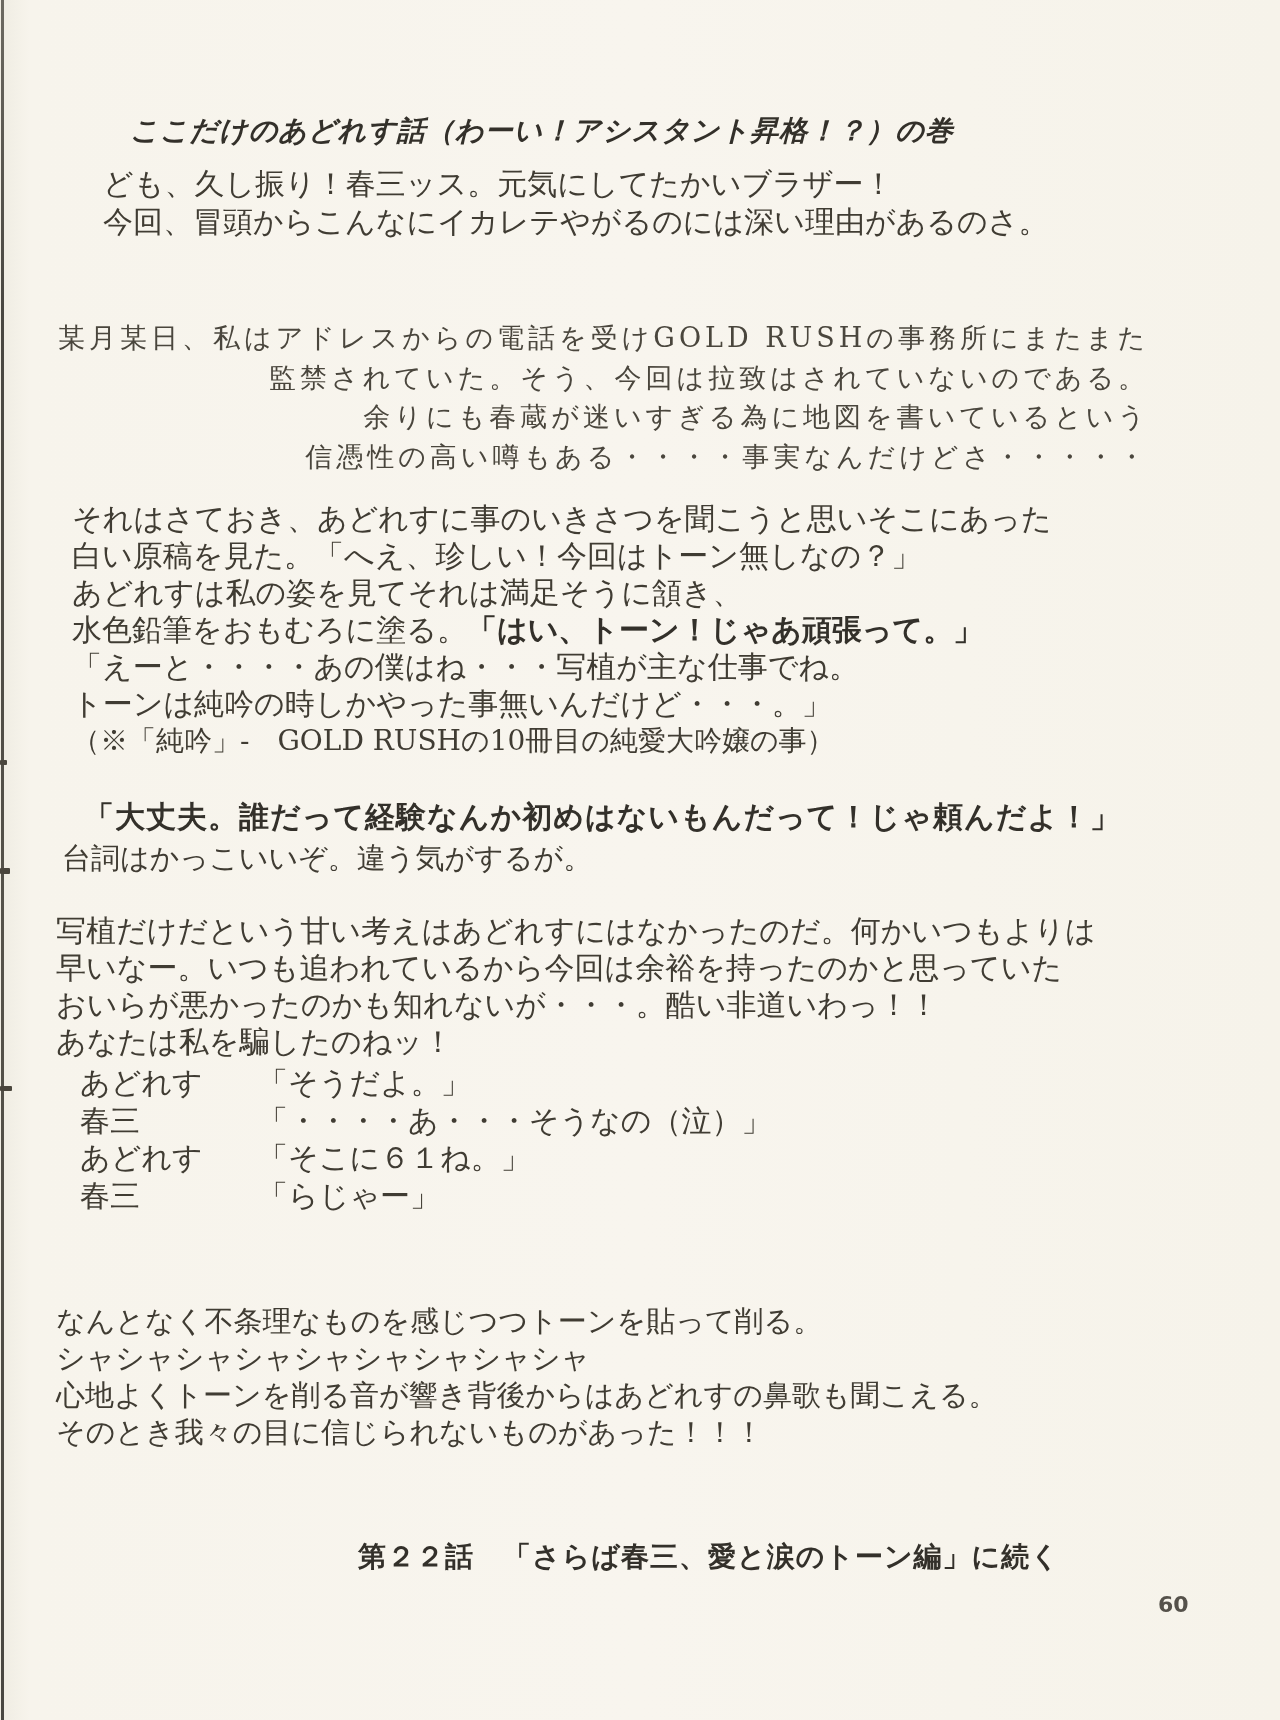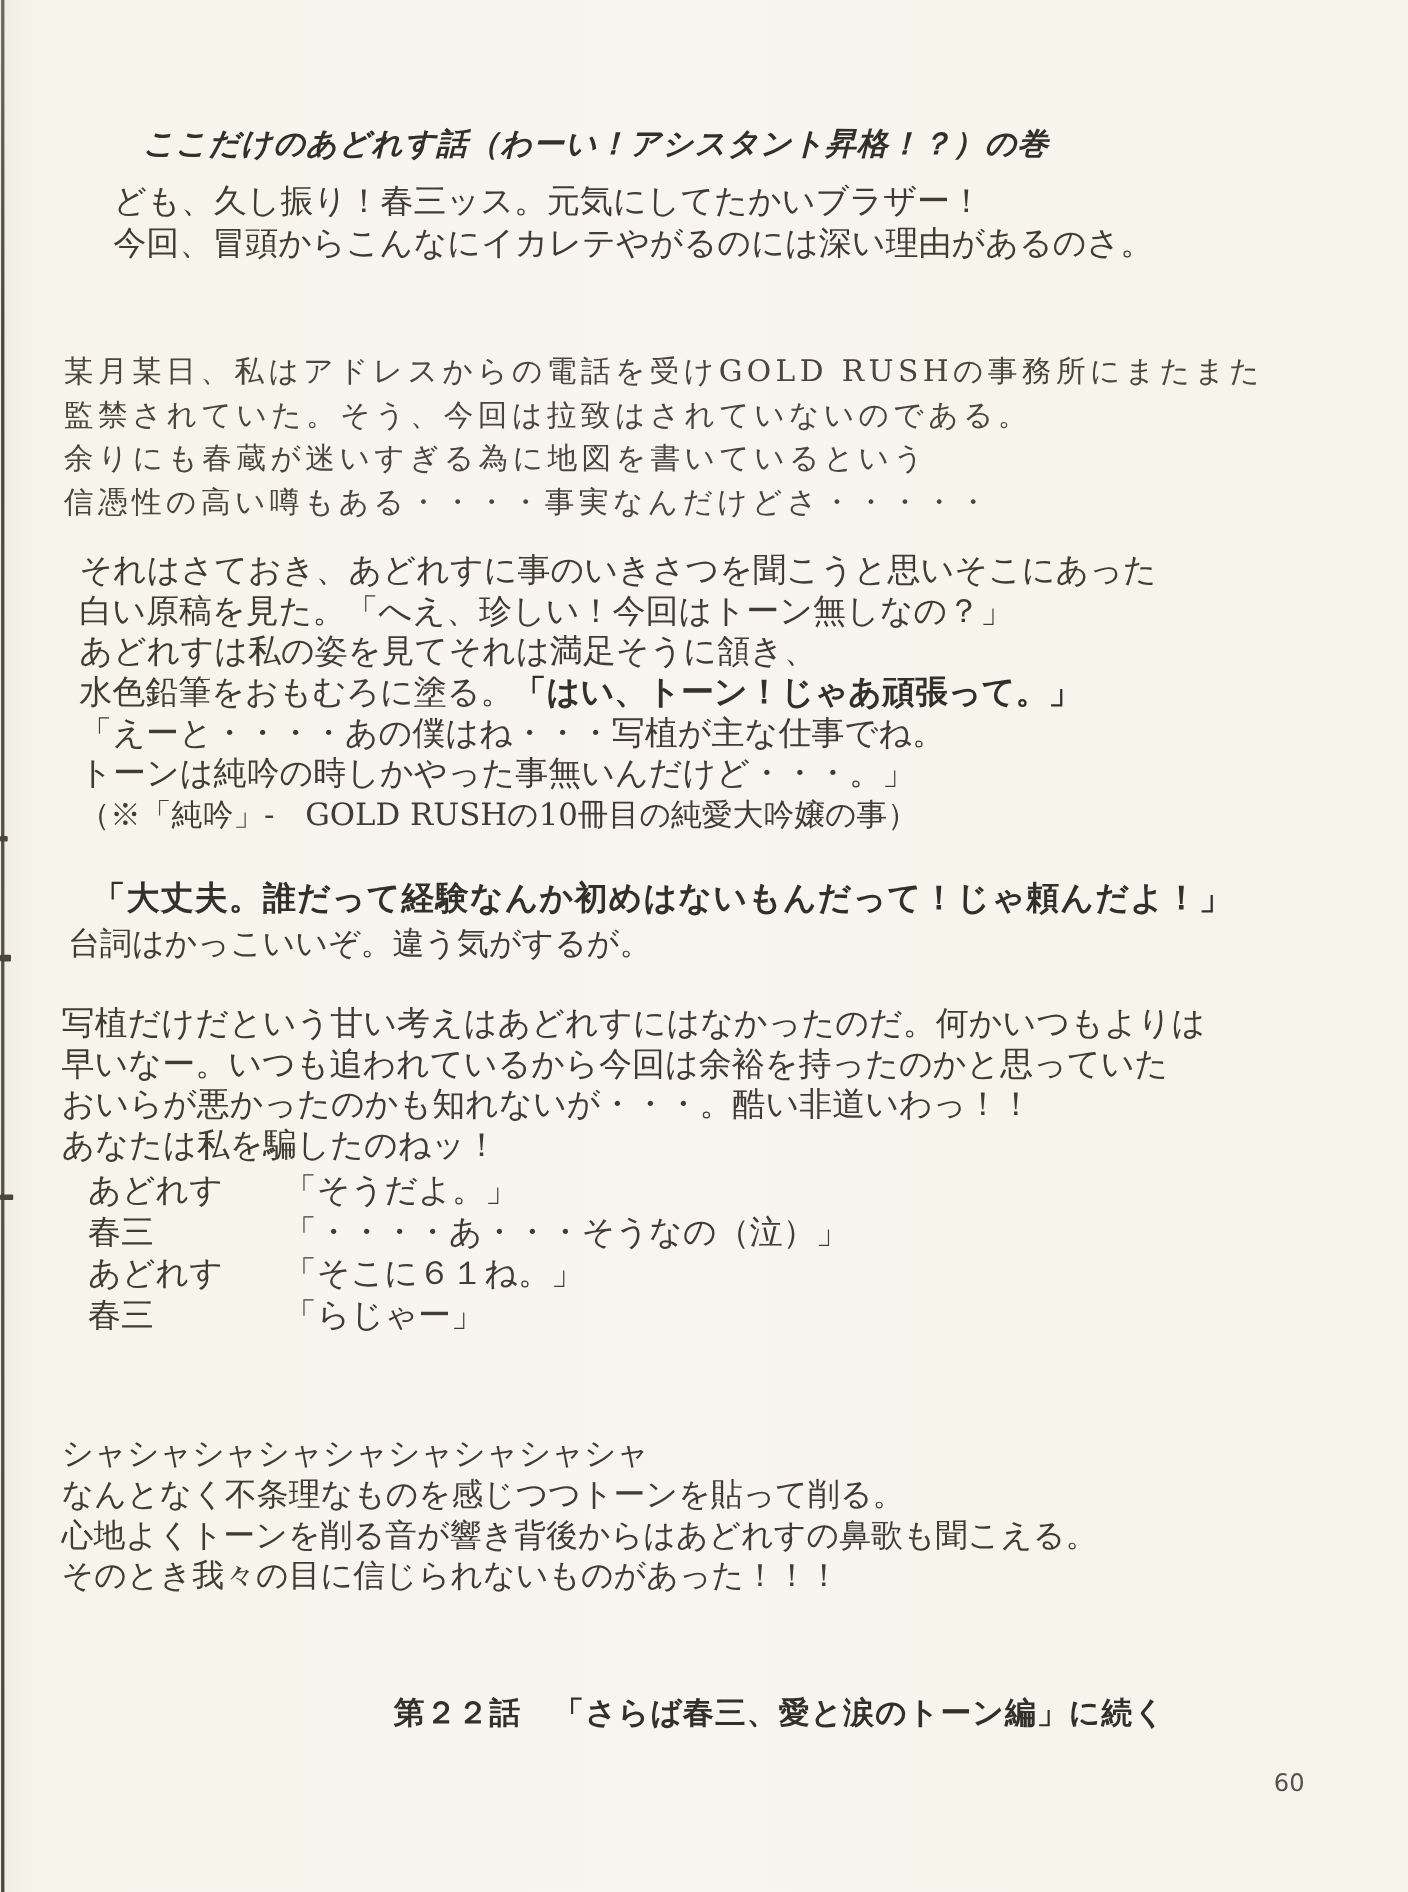--- a/index.html
+++ b/index.html
@@ -20,34 +20,34 @@
   .tick1{left:0;top:760px;width:7px;height:5px;}
   .tick2{left:0;top:868px;width:10px;height:6px;}
   .tick3{left:0;top:1086px;width:12px;height:5px;}
   .block{position:absolute;white-space:pre;}
   .gothic{font-family:"DejaVu Sans","Liberation Sans",sans-serif;font-weight:bold;color:#33302a;}
   .tline{white-space:pre;}
   .tline .b{font-family:"DejaVu Sans","Liberation Sans",sans-serif;font-weight:bold;color:#33302a;}
 
   .title{left:130px;top:112px;font-size:28px;letter-spacing:1px;font-style:italic;}
   .intro{left:103px;top:165px;font-size:30px;line-height:38px;}
-  .para-office{left:58px;top:318px;font-size:27px;line-height:39.5px;letter-spacing:4px;color:#4a463d;}
+  .para-office{left:58px;top:318px;font-size:27px;line-height:39.5px;letter-spacing:4px;color:#4a463d;text-align:right;}
   .para-genko{left:72px;top:500px;font-size:30px;line-height:37px;}
   .para-genko .tline:nth-child(7){font-size:28px;}
   .para-quote{left:62px;top:796px;font-size:29px;line-height:41px;}
   .para-quote .b{font-size:30px;letter-spacing:1px;}
   .para-quote .tline:first-child{margin-left:22px;}
   .para-shashoku{left:56px;top:912px;font-size:30px;line-height:37px;}
   .dialogue{left:80px;top:1064px;font-size:30px;line-height:37.5px;}
   .drow{white-space:pre;}
   .drow .speaker{display:inline-block;width:178px;}
   .para-tone{left:56px;top:1303px;font-size:29px;line-height:37px;}
   .ending{left:358px;top:1538px;font-size:28px;letter-spacing:1px;}
   .pagenum{left:1158px;top:1592px;font-family:"DejaVu Sans","Liberation Sans",sans-serif;
-    font-weight:normal;font-size:22px;color:#55514a;margin-top:17px;}
+    font-weight:bold;font-size:22px;color:#55514a;}
 </style>
 </head>
 <body>
 
 <div class="page">
 
   <div class="edge-line"></div>
   <div class="edge-tick tick1"></div>
   <div class="edge-tick tick2"></div>
   <div class="edge-tick tick3"></div>
@@ -59,19 +59,19 @@
   <div class="block para-office"><div class="tline"><span>某月某日、私はアドレスからの電話を受けGOLD RUSHの事務所にまたまた</span></div><div class="tline"><span>監禁されていた。そう、今回は拉致はされていないのである。</span></div><div class="tline"><span>余りにも春蔵が迷いすぎる為に地図を書いているという</span></div><div class="tline"><span>信憑性の高い噂もある・・・・事実なんだけどさ・・・・・</span></div></div>
 
   <div class="block para-genko"><div class="tline"><span>それはさておき、あどれすに事のいきさつを聞こうと思いそこにあった</span></div><div class="tline"><span>白い原稿を見た。「へえ、珍しい！今回はトーン無しなの？」</span></div><div class="tline"><span>あどれすは私の姿を見てそれは満足そうに頷き、</span></div><div class="tline"><span>水色鉛筆をおもむろに塗る。</span><span class="b">「はい、トーン！じゃあ頑張って。」</span></div><div class="tline"><span>「えーと・・・・あの僕はね・・・写植が主な仕事でね。</span></div><div class="tline"><span>トーンは純吟の時しかやった事無いんだけど・・・。」</span></div><div class="tline"><span>（※「純吟」-　GOLD RUSHの10冊目の純愛大吟嬢の事）</span></div></div>
 
   <div class="block para-quote"><div class="tline"><span class="b">「大丈夫。誰だって経験なんか初めはないもんだって！じゃ頼んだよ！」</span></div><div class="tline"><span>台詞はかっこいいぞ。違う気がするが。</span></div></div>
 
   <div class="block para-shashoku"><div class="tline"><span>写植だけだという甘い考えはあどれすにはなかったのだ。何かいつもよりは</span></div><div class="tline"><span>早いなー。いつも追われているから今回は余裕を持ったのかと思っていた</span></div><div class="tline"><span>おいらが悪かったのかも知れないが・・・。酷い非道いわっ！！</span></div><div class="tline"><span>あなたは私を騙したのねッ！</span></div></div>
 
   <div class="block dialogue"><div class="drow"><span class="speaker">あどれす</span><span>「そうだよ。」</span></div><div class="drow"><span class="speaker">春三</span><span>「・・・・あ・・・そうなの（泣）」</span></div><div class="drow"><span class="speaker">あどれす</span><span>「そこに６１ね。」</span></div><div class="drow"><span class="speaker">春三</span><span>「らじゃー」</span></div></div>
 
-  <div class="block para-tone"><div class="tline"><span>シャシャシャシャシャシャシャシャシャ</span></div><div class="tline"><span>なんとなく不条理なものを感じつつトーンを貼って削る。</span></div><div class="tline"><span>心地よくトーンを削る音が響き背後からはあどれすの鼻歌も聞こえる。</span></div><div class="tline"><span>そのとき我々の目に信じられないものがあった！！！</span></div></div>
+  <div class="block para-tone"><div class="tline"><span>なんとなく不条理なものを感じつつトーンを貼って削る。</span></div><div class="tline"><span>シャシャシャシャシャシャシャシャシャ</span></div><div class="tline"><span>心地よくトーンを削る音が響き背後からはあどれすの鼻歌も聞こえる。</span></div><div class="tline"><span>そのとき我々の目に信じられないものがあった！！！</span></div></div>
 
   <div class="block ending gothic">第２２話　「さらば春三、愛と涙のトーン編」に続く</div>
 
   <div class="block pagenum">60</div>
 
 </div>
 
 </body></html>

